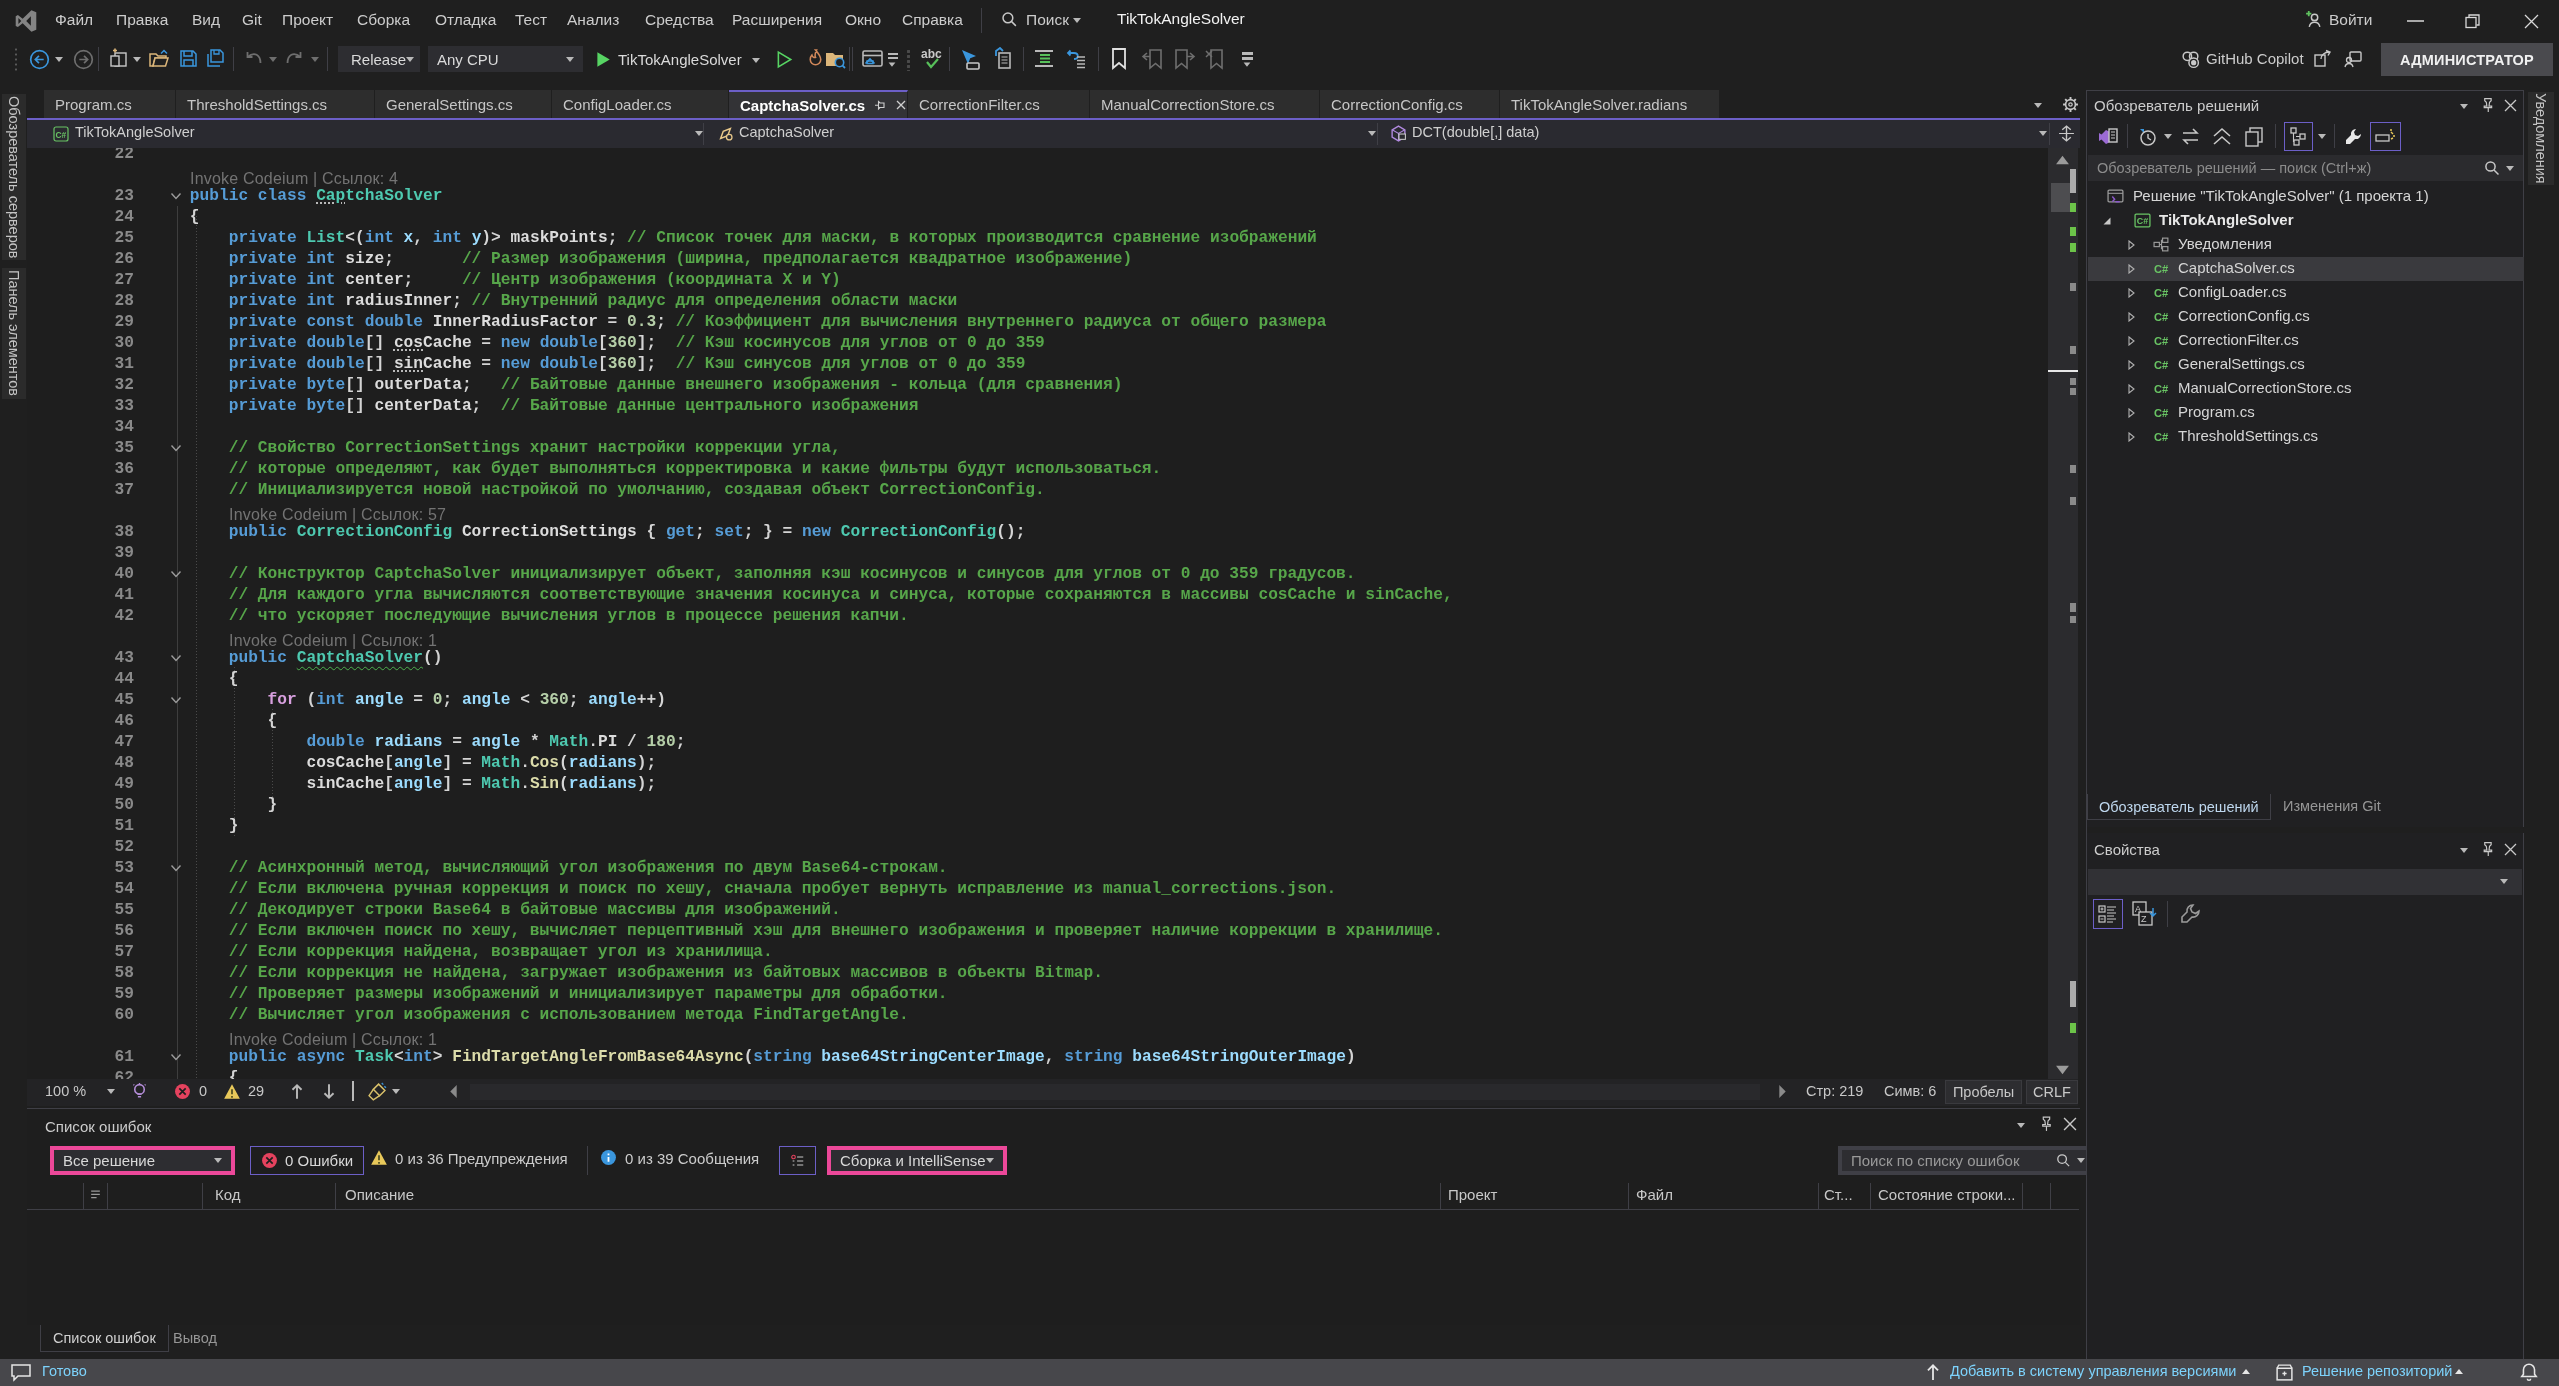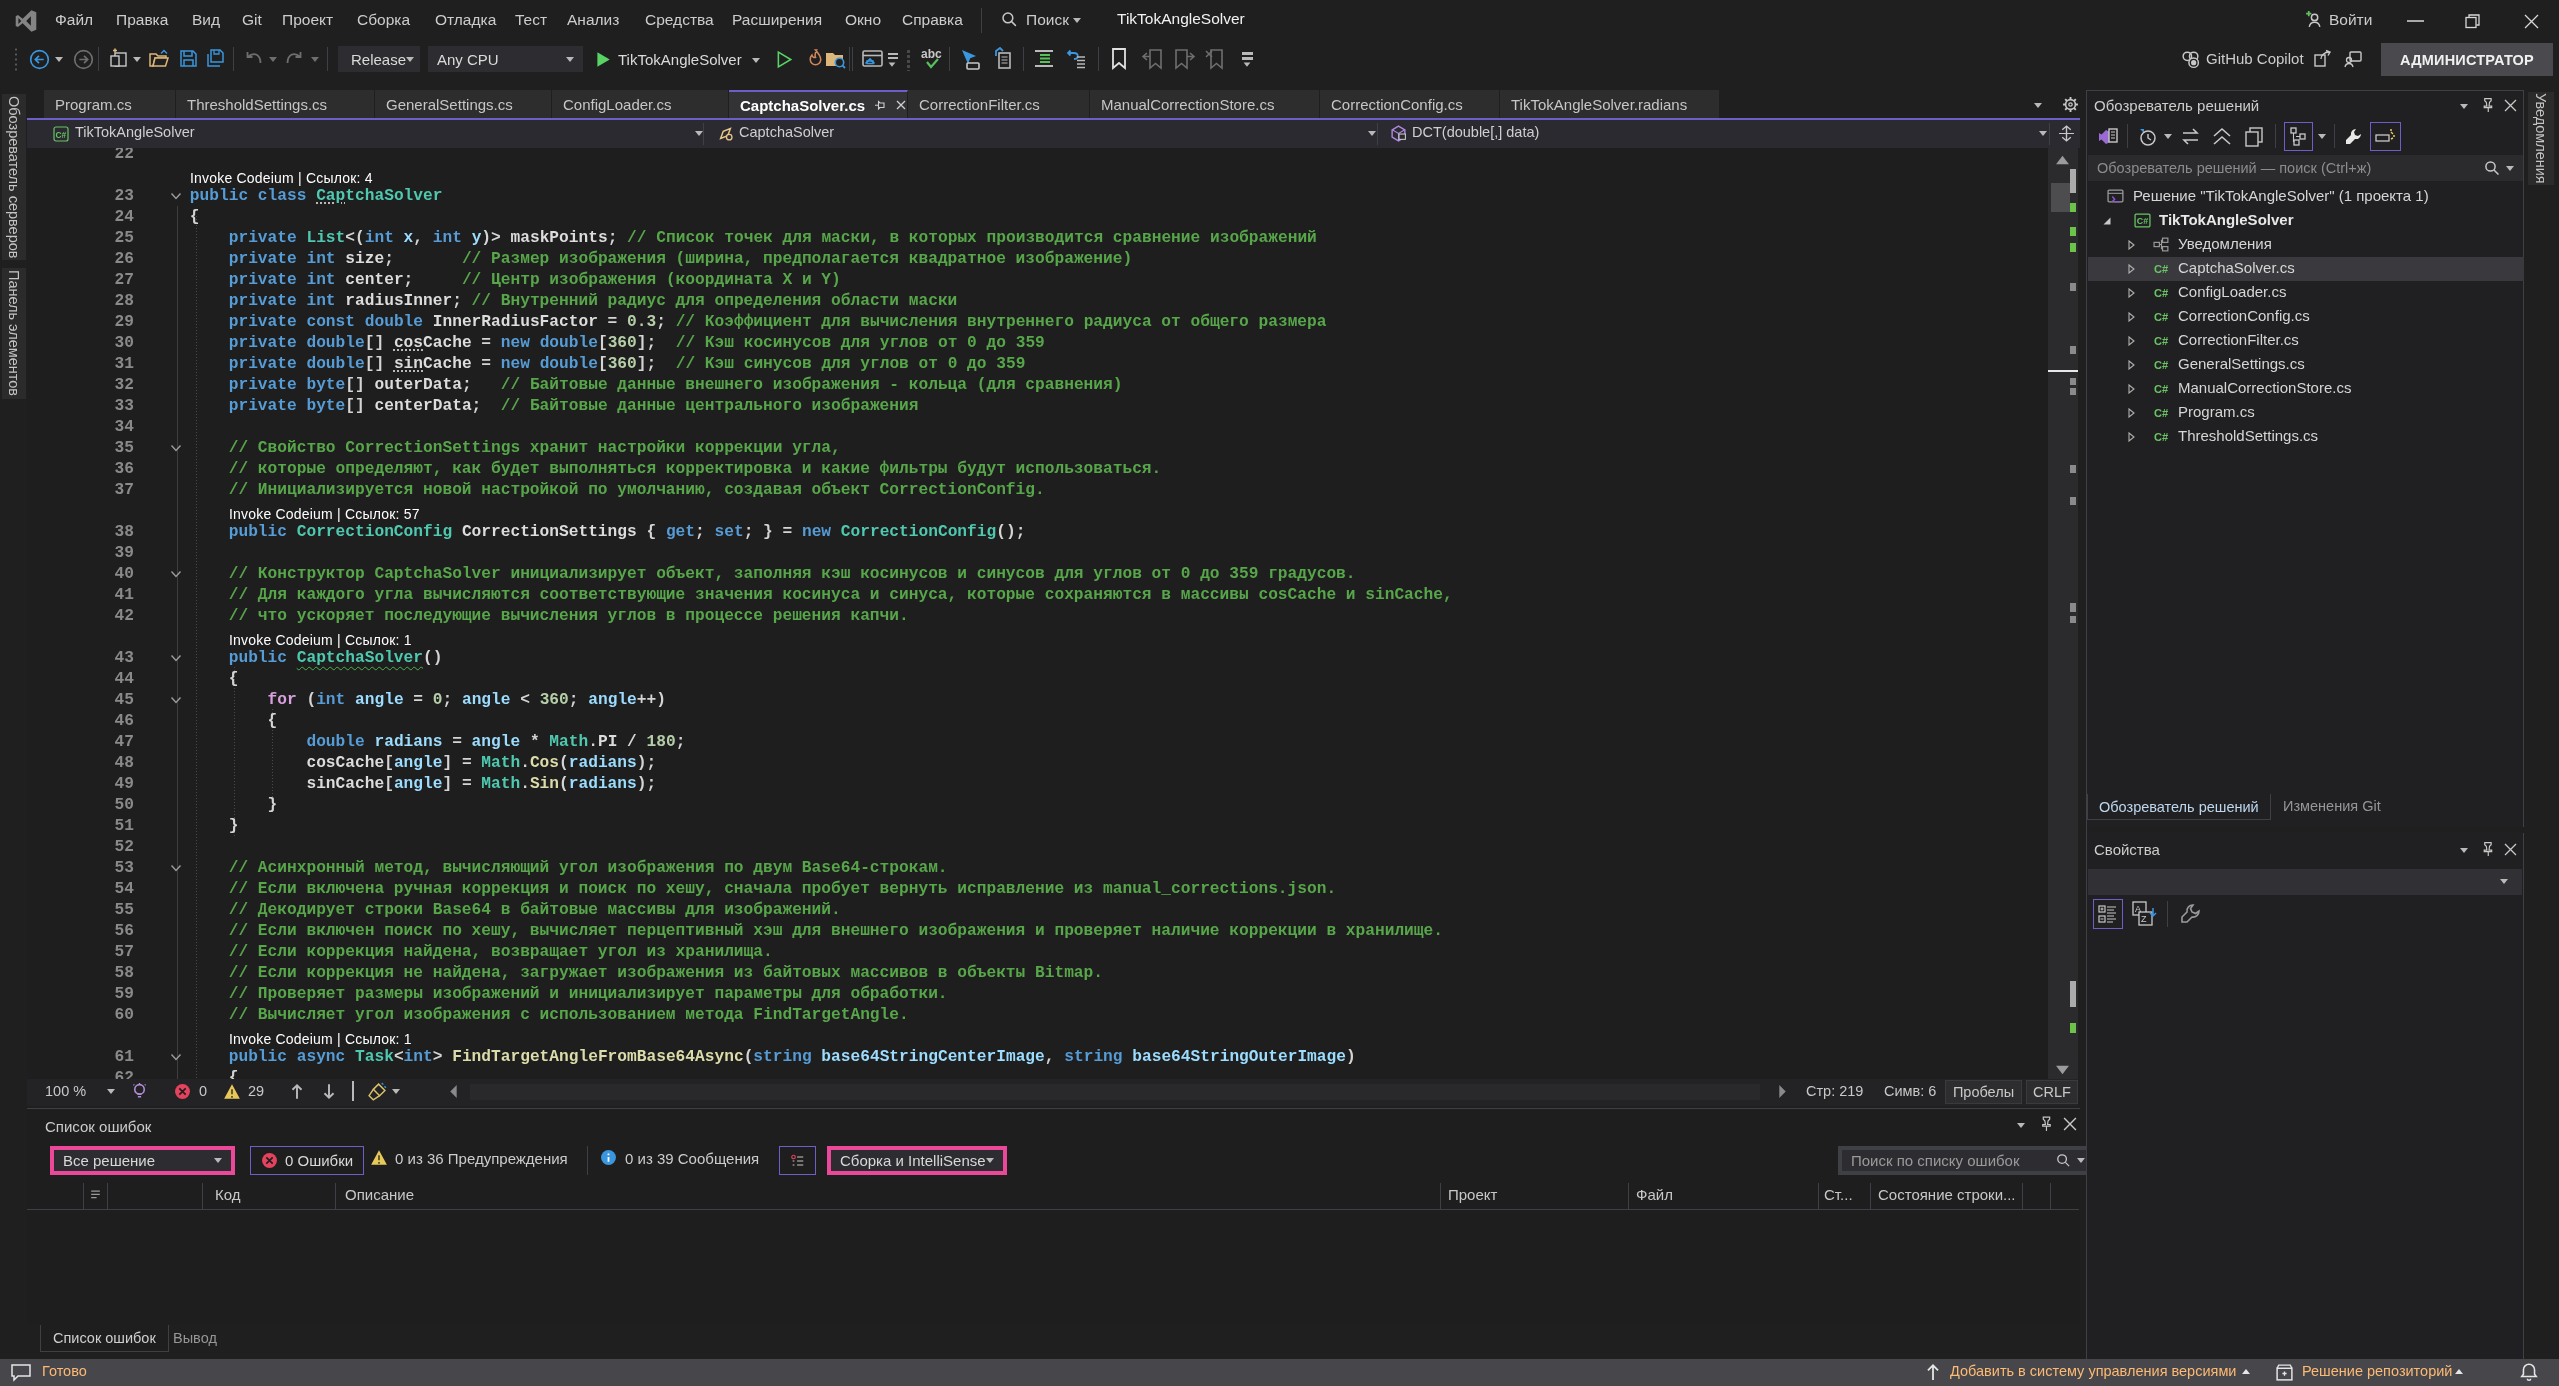--- a/index.html
+++ b/index.html
@@ -25,41 +25,41 @@
 .crsep{position:absolute;top:3px;width:1px;height:22px;background:#3F3F46}
 
 #editor{position:absolute;left:27px;top:147.5px;width:2021px;height:931px;background:#1E1E1E;overflow:hidden}
 #code{position:absolute;left:0;top:-4px;font-family:"Liberation Mono",monospace;font-size:16.2px;font-weight:bold;
   white-space:pre;line-height:21.02px}
 .crow{height:21.02px;position:relative;white-space:pre}
 .ln{display:inline-block;width:107px;text-align:right;color:#8A8A8A;font-weight:bold;vertical-align:top}
 .gap{display:inline-block;width:17px;height:20px;position:relative;vertical-align:top}
 .chev{position:absolute;left:36px;top:6px}
 .ct{}
-.lensrow .lens{position:absolute;top:3px;font-family:"Liberation Sans",sans-serif;font-size:14px;font-weight:normal;color:#ffffff;letter-spacing:.2px}
+.lensrow .lens{position:absolute;top:3px;font-family:"Liberation Sans",sans-serif;font-size:16px;font-weight:normal;color:#737373;letter-spacing:.2px}
 .dots{text-decoration:underline dotted #B9B9B9 1.5px;text-underline-offset:3px}
 .sqg{text-decoration:underline wavy #4EB14E 1px;text-underline-offset:4px}
 .iguide{position:absolute;width:1px;background-image:linear-gradient(#4A4A4A 33%,rgba(0,0,0,0) 0%);background-size:1px 3px}
 
 #vsb{position:absolute;left:2048px;top:147.5px;width:30px;height:931px;background:#2B2B2E}
 #vsb .thumb{position:absolute;left:3px;top:35px;width:19px;height:29px;background:#4D4D50}
 #vsb .mark{position:absolute;left:22px;width:6px}
 
 #ebot{position:absolute;left:27px;top:1078.5px;width:2051px;height:27px;background:#232325;color:#C8C8C8;font-size:14.5px}
 #hsb{position:absolute;left:443px;top:5px;width:1290px;height:16px;background:#29292C}
 .stbox{position:absolute;top:1.5px;height:24px;background:#2D2D30;border:1px solid #3A3A3E;display:flex;align-items:center;justify-content:center;font-size:14.5px;color:#C8C8C8}
 
 #errlist{position:absolute;left:27px;top:1108px;width:2053px;height:217px;background:#1E1E1E;border-top:1px solid #3F3F46;color:#CCCCCC}
 .ecombo{position:absolute;height:29px;background:#2D2D31;border:4px solid #ec4899;color:#D8D8D8;font-size:15px;display:flex;align-items:center;justify-content:space-between;padding:0 9px}
 .ebtn{position:absolute;height:29px;border:1px solid #6C5FC7;background:#1E1E1E;display:flex;align-items:center;gap:7px;padding:0 10px;font-size:15px;color:#D8D8D8}
 .hdrline{position:absolute;top:0;width:1px;height:26px;background:#3F3F46}
 
 #btabs{position:absolute;left:27px;top:1325px;width:2053px;height:28px;background:#1F1F1F;font-size:14.5px;color:#969696}
 
-#status{position:absolute;left:0;top:1359px;width:2559px;height:27px;background:#47474B;color:#fdba74;font-size:14.5px}
+#status{position:absolute;left:0;top:1359px;width:2559px;height:27px;background:#47474B;color:#7dd3fc;font-size:14.5px}
 
 .vtab{position:absolute;background:#2B2B2B;color:#C4C4C4;font-size:14.5px;
   writing-mode:vertical-rl;text-orientation:sideways;display:flex;align-items:center;justify-content:center}
 
 #rpanel{position:absolute;left:2086px;top:90px;width:438px;height:1269px;background:#202022;border:1px solid #3F3F46;border-bottom:none}
 .ptitle{color:#CCCCCC;font-size:15px}
 #sesearch{position:absolute;left:1px;top:64px;width:435px;height:26px;background:#2B2B2E;color:#8C8C8C;font-size:14.5px;display:flex;align-items:center;padding:0 9px;justify-content:space-between}
 .trow{position:absolute;left:1px;width:436px;height:24px}
 .trow.sel{background:#3A3A3E}
 .tlabel{color:#D6D6D6;font-size:15px;white-space:nowrap}

